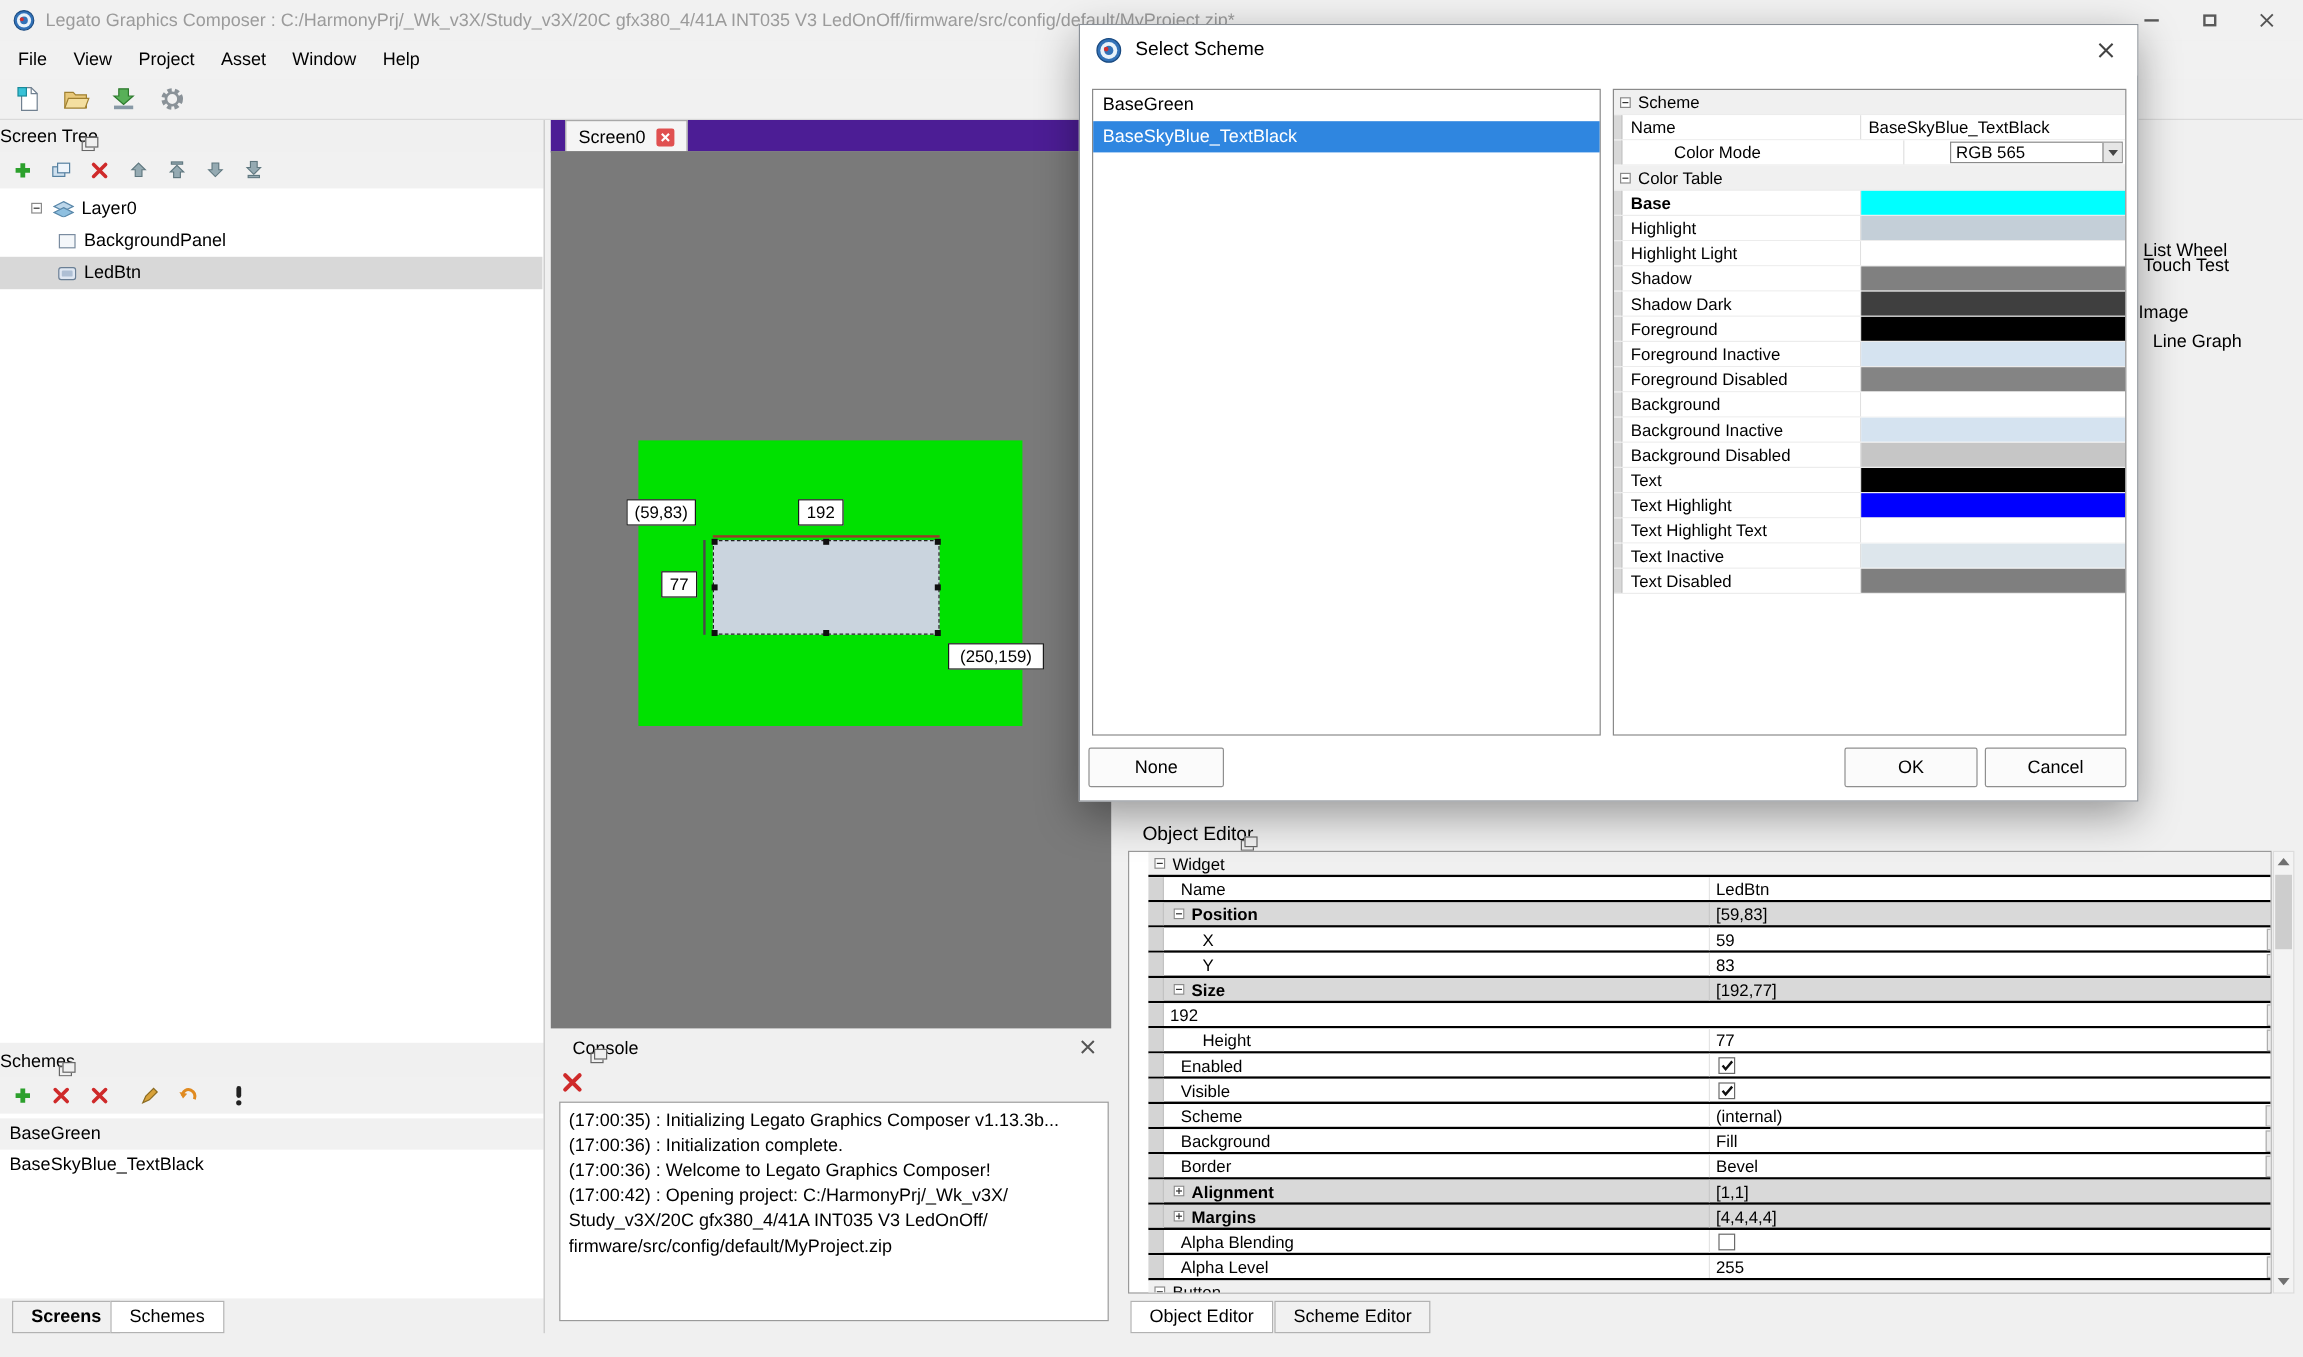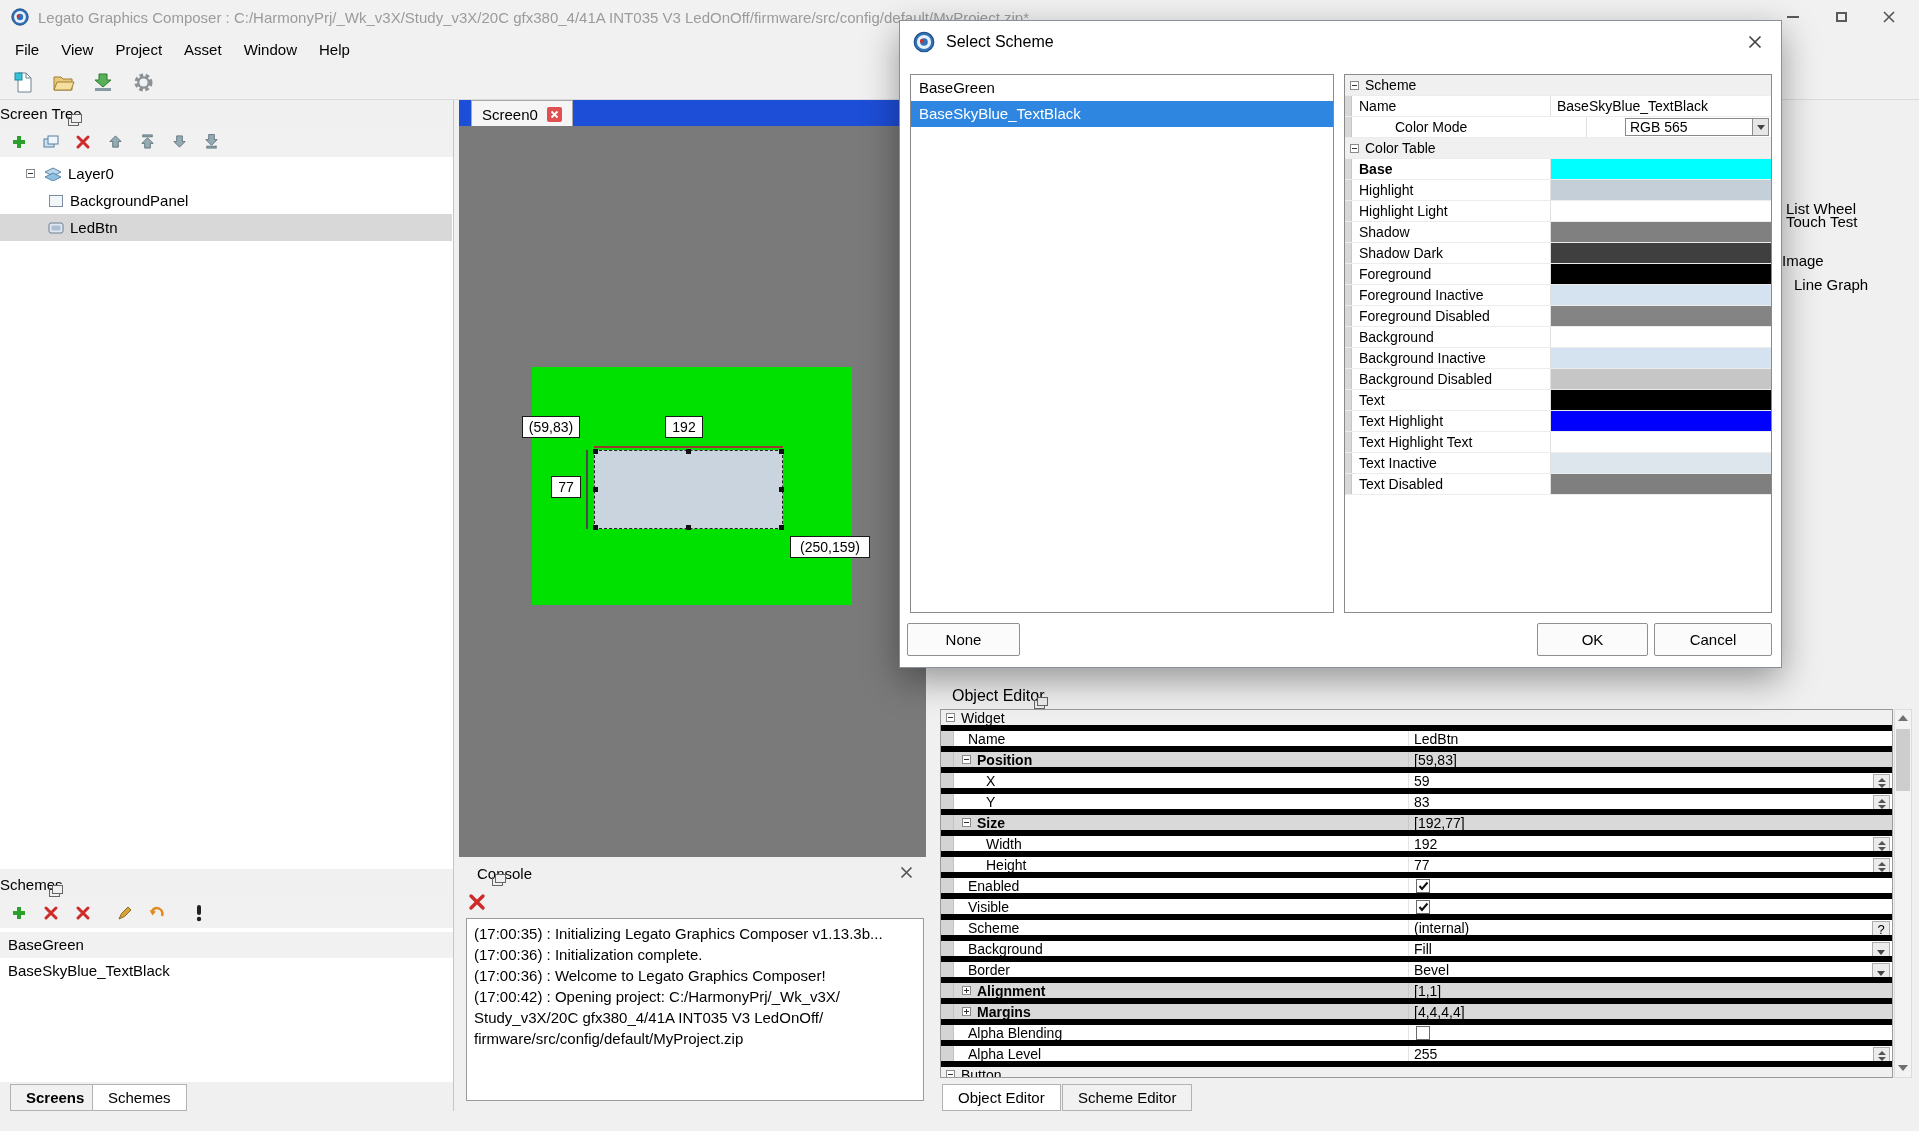--- a/index.html
+++ b/index.html
@@ -42,21 +42,21 @@
   .doc-tab { position:absolute; height:27px; display:flex; align-items:center; gap:9px; padding:0 10px; background:#f5f5f5; border:1px solid #a8a8a8; border-bottom:none; font-size:15px; }
   .tabline { left:459px; top:126px; width:467px; height:1px; background:#a8a8a8; }
   .meas-label { position:absolute; background:#fff; border:1px solid #1a1a1a; font-size:14px; display:flex; align-items:center; justify-content:center; z-index:5; }
   .handle { position:absolute; width:5px; height:5px; background:#101010; }
 
   
   .console-log { border:1px solid #9a9a9a; background:#fff; font-size:15px; line-height:21px; padding:4px 7px; }
 
   
   .oe-grid { left:940px; top:709px; width:953px; height:369px; border:1px solid #9a9a9a; background:#fff; overflow:hidden; }
-  .oe-row { position:absolute; left:0; width:951px; height:21px; display:flex; font-size:14px; background:#fff; border-bottom:6px solid #000000; }
+  .oe-row { position:absolute; left:16px; width:951px; height:21px; display:flex; font-size:14px; background:#fff; border-bottom:2px solid #000000; }
   .oe-gutter { width:13px; background:#d4d4d4; border-right:1px solid #c2c2c2; flex:none; }
   .oe-name { width:455px; flex:none; display:flex; align-items:center; border-right:1px solid #e4e4e4; padding-left:14px; gap:6px; overflow:hidden; }
   .oe-name.i2 { padding-left:32px; }
   .oe-val { flex:1; position:relative; display:flex; align-items:center; padding-left:5px; overflow:hidden; }
   .oe-row.group { background:#d9d9d9; }
   .oe-row.group .oe-name { padding-left:8px; border-right-color:#c9c9c9;font-weight:bold; }
   .oe-row.sectionr { background:#f0f0f0; }
   .oe-row.sectionr .oe-name { width:auto; border-right:none; padding-left:5px; }
   .spin { position:absolute; right:2px; top:1px; width:17px; height:18px; border:1px solid #adadad; background:#ececec; }
   .spin .up { position:absolute; left:4px; top:3px; width:0; height:0; border-left:4px solid transparent; border-right:4px solid transparent; border-bottom:4px solid #555; }
@@ -261,21 +261,21 @@
     </div>
 </div>
 <div class="abs" style="left:0;top:928px;width:453px;height:154px;background:#fff;">
   <div class="scheme-item" style="background:#f1f1f1;margin-top:4px;">BaseGreen</div>
   <div class="scheme-item">BaseSkyBlue_TextBlack</div>
 </div>
 <div class="bottom-tab abs" style="left:10px;font-weight:bold;">Screens</div>
 <div class="bottom-tab sel abs" style="left:92px;">Schemes</div>
 <div class="leftline abs"></div>
 
-<div class="abs" style="left:459px;top:100px;width:467px;height:27px;background:#1d4ed8;">
+<div class="abs" style="left:459px;top:100px;width:467px;height:27px;background:#4c1d95;">
   <div class="doc-tab" style="left:12px;top:0;">
     <span>Screen0</span>
     <span style="width:15px;height:15px;background:#e05050;border-radius:2px;display:flex;align-items:center;justify-content:center;">
         <svg width="9" height="9">
           <path d="M1.5 1.5 L7.5 7.5 M7.5 1.5 L1.5 7.5" stroke="#fff" stroke-width="1.8"></path>
         </svg>
       </span>
   </div>
 </div>
 <div class="tabline abs"></div>
@@ -410,23 +410,20 @@
     <div class="oe-name">
         <span class="exp"></span>
         <span>Size</span>
       </div>
     <div class="oe-val">
         <span>[192,77]</span>
       </div>
   </div>
   <div class="oe-row" style="top:126px;">
     <div class="oe-gutter"></div>
-    <div class="oe-name i2">
-        <span>Width</span>
-      </div>
     <div class="oe-val">
         <span>192</span>
       <span class="spin">
           <i class="up"></i>
           <i class="dn"></i>
         </span>
       </div>
   </div>
   <div class="oe-row" style="top:147px;">
     <div class="oe-gutter"></div>

